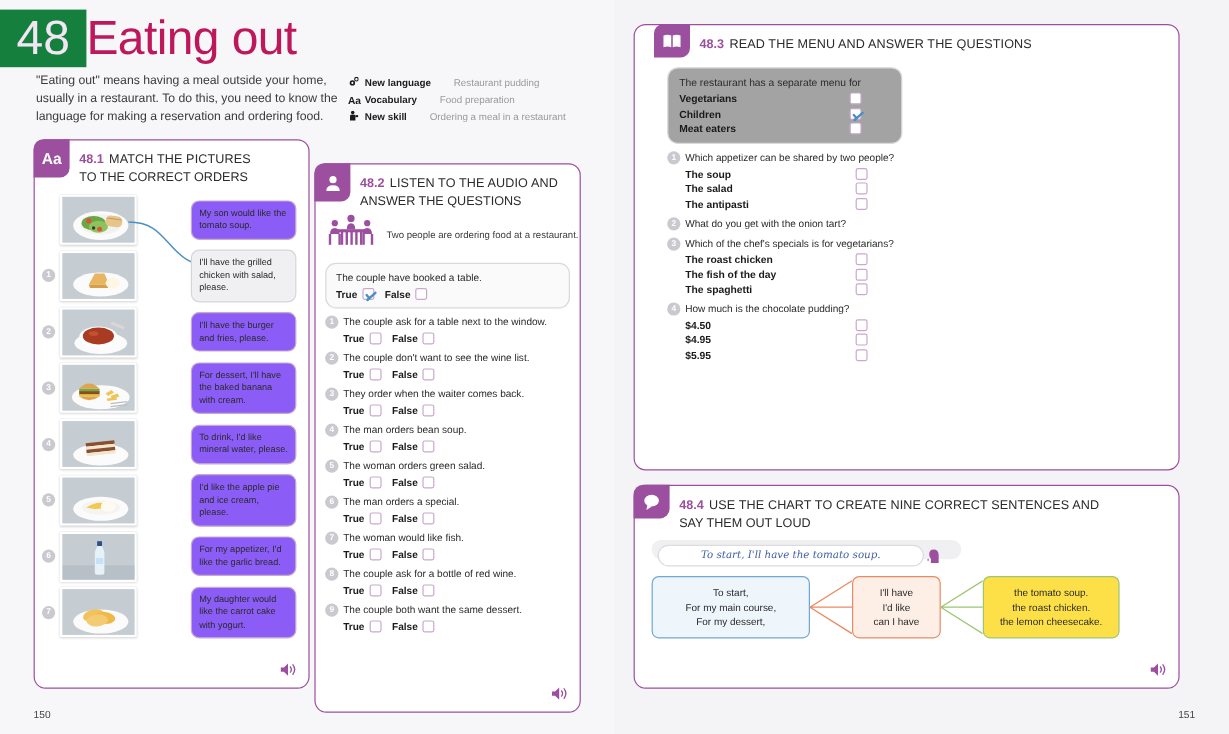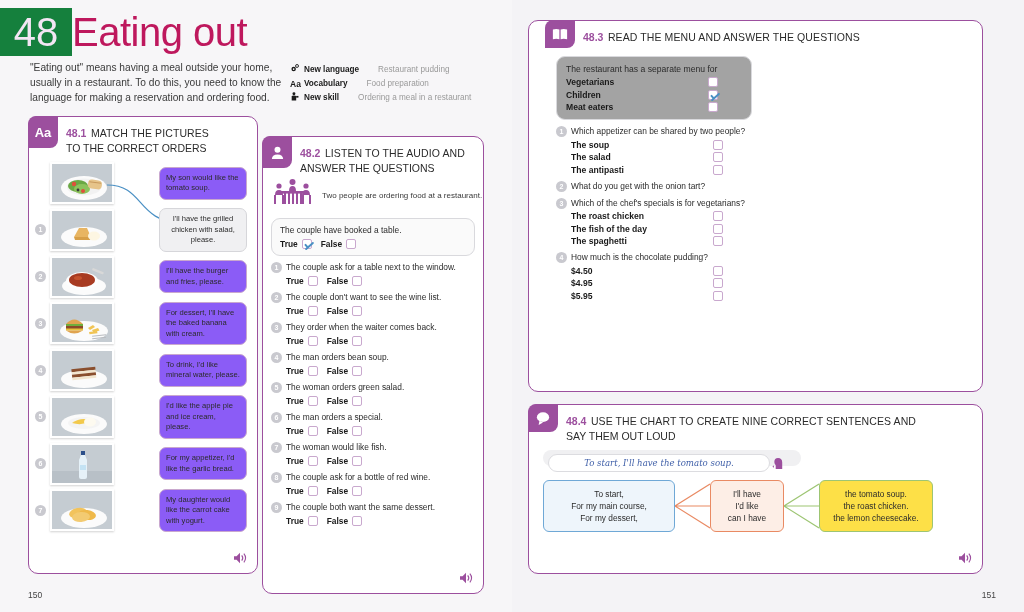--- a/index.html
+++ b/index.html
@@ -68,21 +68,21 @@
   .thumb {
     width: 64px; height: 42px; background: #c5ccd2; flex: none;
     border: 2.5px solid #fff; box-shadow: 0 1px 2px rgba(0,0,0,.18);
     position: relative; overflow: hidden;
   }
   .bub {
     border: 1px solid #c9a8ce; border-radius: 7px; background: #8b5cf6;
     font-size: 7.6px; line-height: 10.5px; color: #2b2b2b;
     padding: 5px 6px; width: 88px; margin-left: auto;
   }
-  .bub.grey { background: #f0f0f2; border-color: #d6d6da; text-align: center; }
+  .bub.grey { background: #f0f0f2; border-color: #d6d6da; }
   .speaker { position: absolute; right: 10px; bottom: 6px; color: #9c4f9e; font-size: 13px; }
 
   
   #ex482 { left: 262px; top: 116px; width: 222px; height: 458px; margin-top: 20px; }
   .aud-intro { display: flex; align-items: center; padding: 4px 0 0 8px; }
   .aud-txt { font-size: 8px; line-height: 11px; color: #3a3a3a; margin-left: 7px; }
   .samp {
     margin: 6px 8px 0 8px; border: 1px solid #d9d9dd; background: #fafafa;
     border-radius: 9px; padding: 6px 8px;
   }

